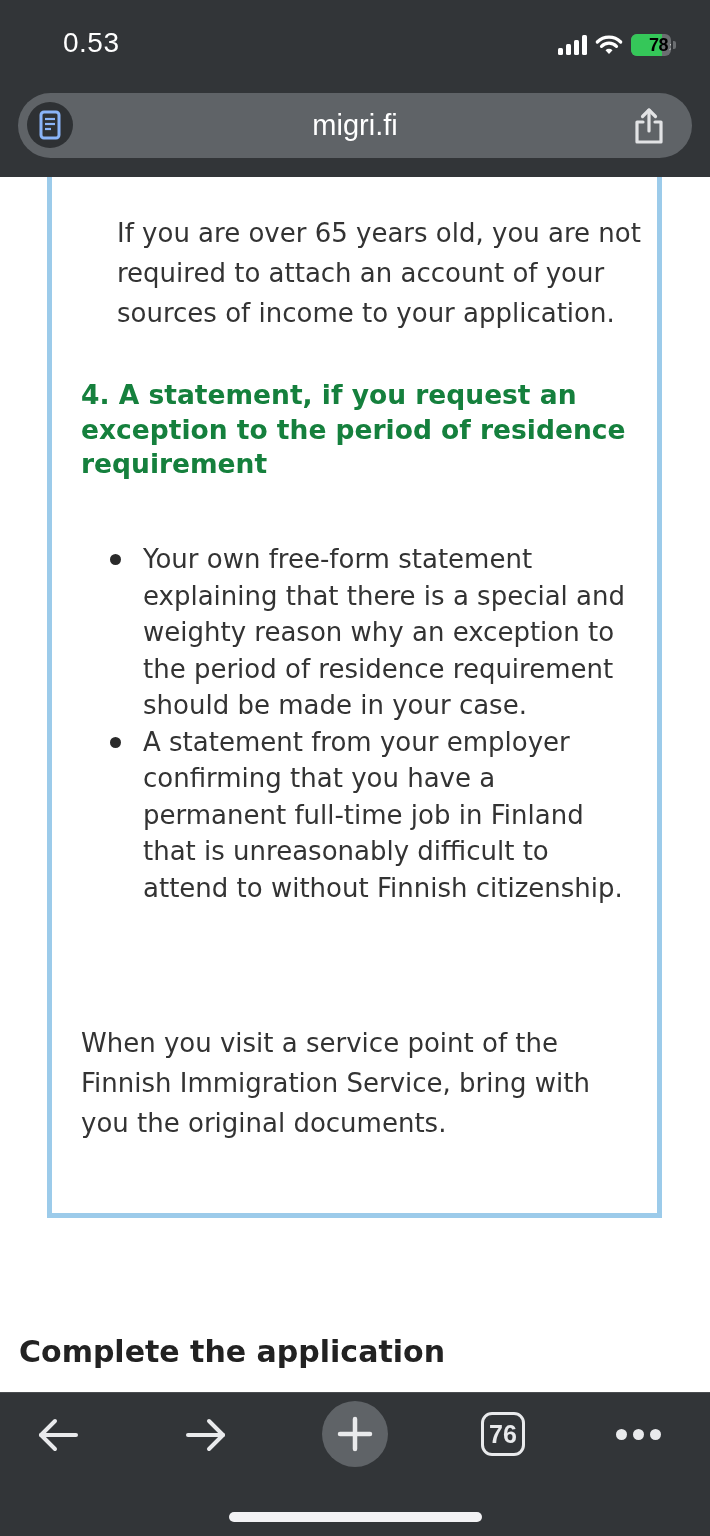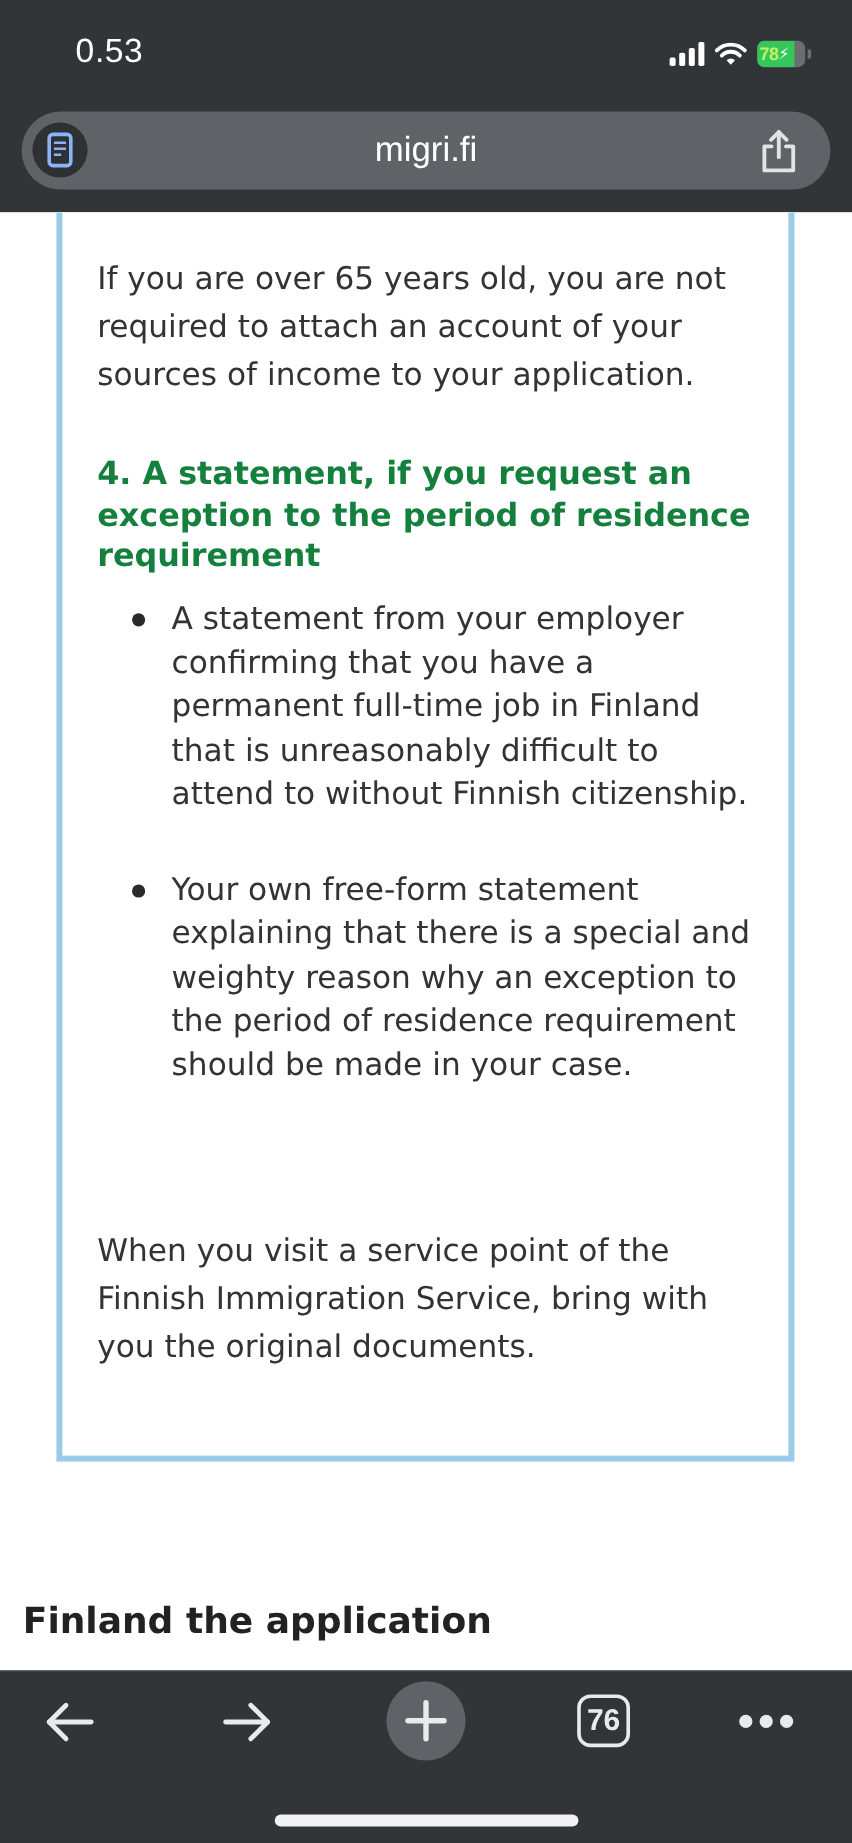--- a/index.html
+++ b/index.html
@@ -19,22 +19,22 @@
     .status-icons { position: absolute; right: 34px; top: 33px; height: 24px; display: flex; align-items: center; gap: 8px; }
     .signal { display: flex; align-items: flex-end; gap: 3px; height: 20px; }
     .signal span { display: block; width: 5px; background: #ffffff; border-radius: 1.5px; }
     .wifi { width: 28px; height: 22px; }
     .battery {
       position: relative; width: 40px; height: 22px; border-radius: 6px;
       background: #6b6e71; overflow: hidden; display: flex; align-items: center;
     }
     .battery-fill { position: absolute; left: 0; top: 0; bottom: 0; width: 78%; background: #35c759; }
     .battery-text {
-      position: relative; z-index: 1; color: #bef264; font-family: "Liberation Sans", sans-serif;
-      font-weight: bold; font-size: 15px; padding-left: 2px; letter-spacing: -0.5px;
+      position: relative; z-index: 1; color: #000000; font-family: "Liberation Sans", sans-serif;
+      font-weight: bold; font-size: 18px; padding-left: 18px; letter-spacing: -0.5px;
     }
     .battery-bolt { position: relative; z-index: 1; color: #ffffff; font-size: 13px; font-weight: bold; margin-left: 0px; }
     .battery-nub { width: 3px; height: 8px; background: #6b6e71; border-radius: 0 2px 2px 0; margin-left: -6px; }
 
     .address-bar {
       position: absolute; left: 18px; top: 93px; width: 674px; height: 65px;
       border-radius: 33px; background: #5f6367;
     }
     .reader-btn {
       position: absolute; left: 27px; top: 102px; width: 46px; height: 46px; border-radius: 50%;
@@ -125,38 +125,38 @@
       <path d="M11 15 H5 V35 H29 V15 H23" fill="none" stroke="#e2e3e5" stroke-width="3.2" stroke-linejoin="round" stroke-linecap="round"></path>
       <line x1="17" y1="3" x2="17" y2="24" stroke="#e2e3e5" stroke-width="3.2" stroke-linecap="round"></line>
       <path d="M10.5 9.5 L17 3 L23.5 9.5" fill="none" stroke="#e2e3e5" stroke-width="3.2" stroke-linecap="round" stroke-linejoin="round"></path>
     </svg>
   </div>
 </div>
 
 <div class="content">
   <div class="note-box"></div>
 
-  <p class="para" style="top:36px;">If you are over 65 years old, you are not required to attach an account of your sources of income to your application.</p>
+  <p class="para" style="top:36px;margin-left:36px;">If you are over 65 years old, you are not required to attach an account of your sources of income to your application.</p>
 
   <h4 class="heading4" style="top:201px;">4. A statement, if you request an exception to the period of residence requirement</h4>
 
   <ul class="bullet-list" style="top:321px;">
+    <li class="bullet-item" style="margin-top:43px;">
+      <span class="bullet-dot"></span>
+      <span>Your own free-form statement explaining that there is a special and weighty reason why an exception to the period of residence requirement should be made in your case.</span>
+    </li>
     <li class="bullet-item">
       <span class="bullet-dot"></span>
       <span>A statement from your employer confirming that you have a permanent full-time job in Finland that is unreasonably difficult to attend to without Finnish citizenship.</span>
-    </li>
-    <li class="bullet-item" style="margin-top:43px;">
-      <span class="bullet-dot"></span>
-      <span>Your own free-form statement explaining that there is a special and weighty reason why an exception to the period of residence requirement should be made in your case.</span>
     </li>
   </ul>
 
   <p class="para" style="top:846px;">When you visit a service point of the Finnish Immigration Service, bring with you the original documents.</p>
 
-  <h2 class="section-heading">Finland the application</h2>
+  <h2 class="section-heading">Complete the application</h2>
 </div>
 
 <div class="bottom-bar">
   <div class="tb-btn" style="left:30px; top:20px; width:56px; height:44px;">
     <svg width="44" height="34" viewBox="0 0 44 34">
       <line x1="5" y1="17" x2="40" y2="17" stroke="#e9eaec" stroke-width="4" stroke-linecap="round"></line>
       <path d="M19 3 L5 17 L19 31" fill="none" stroke="#e9eaec" stroke-width="4" stroke-linecap="round" stroke-linejoin="round"></path>
     </svg>
   </div>
   <div class="tb-btn" style="left:178px; top:20px; width:56px; height:44px;">

